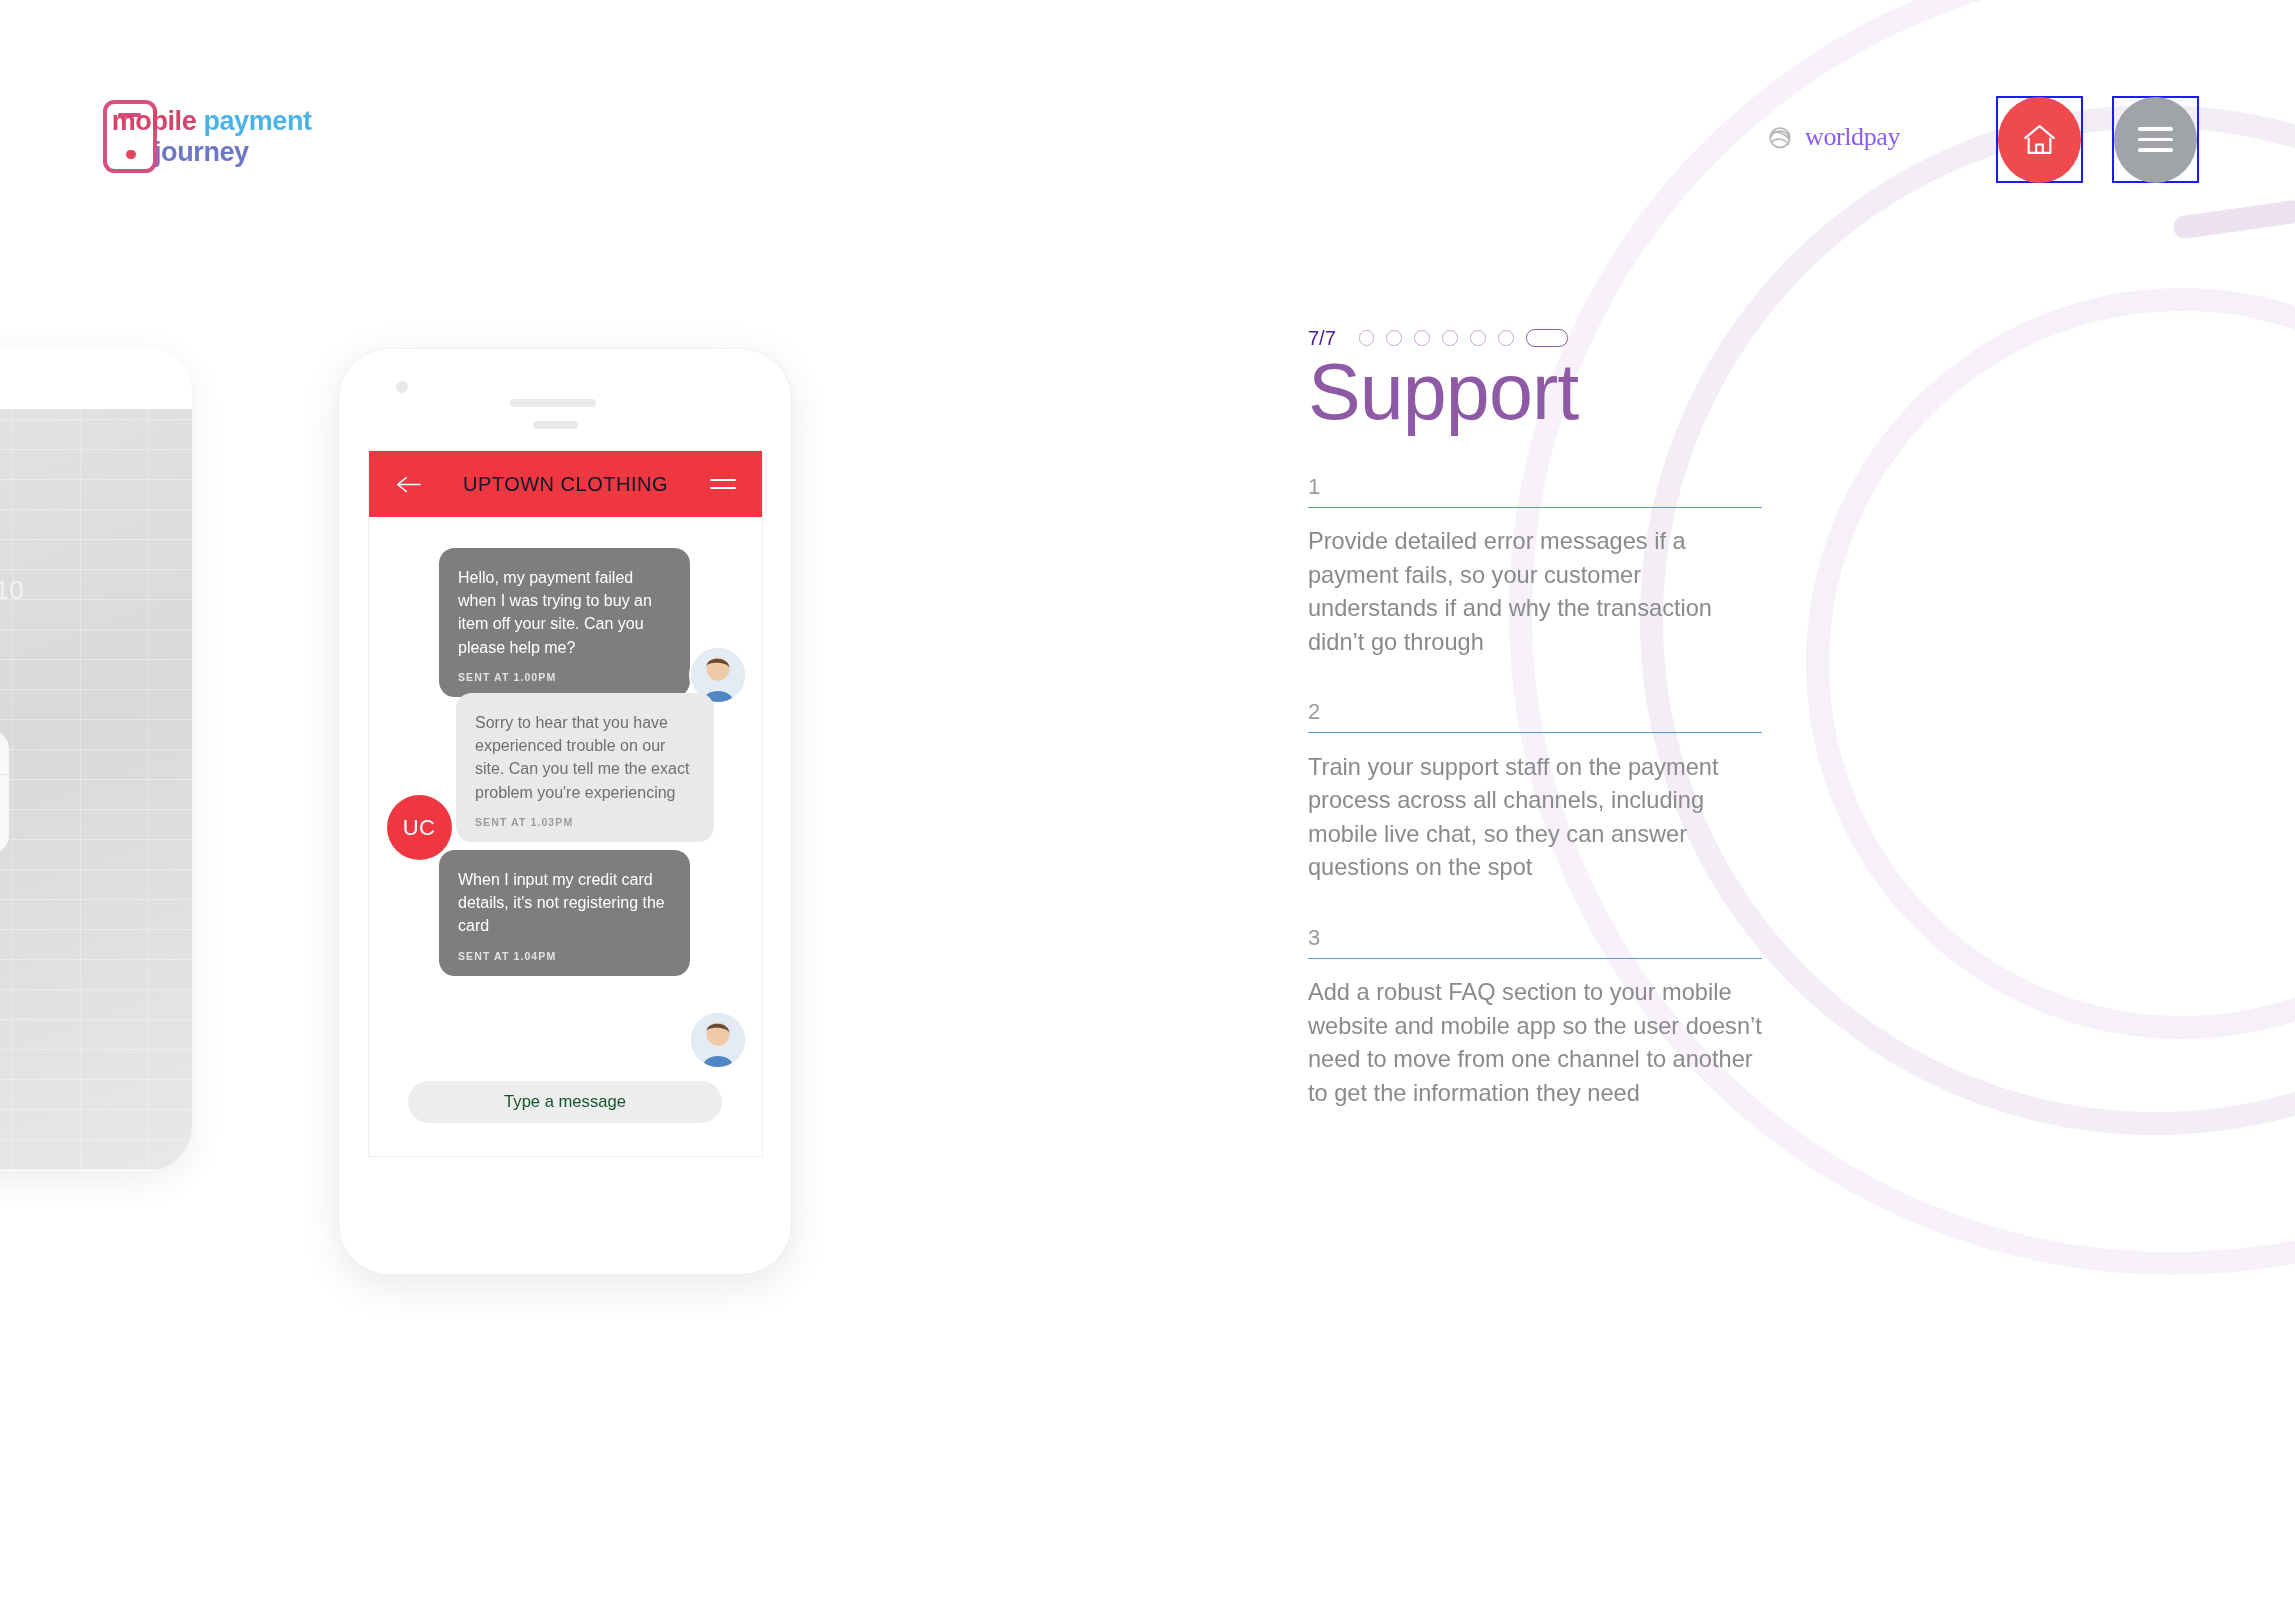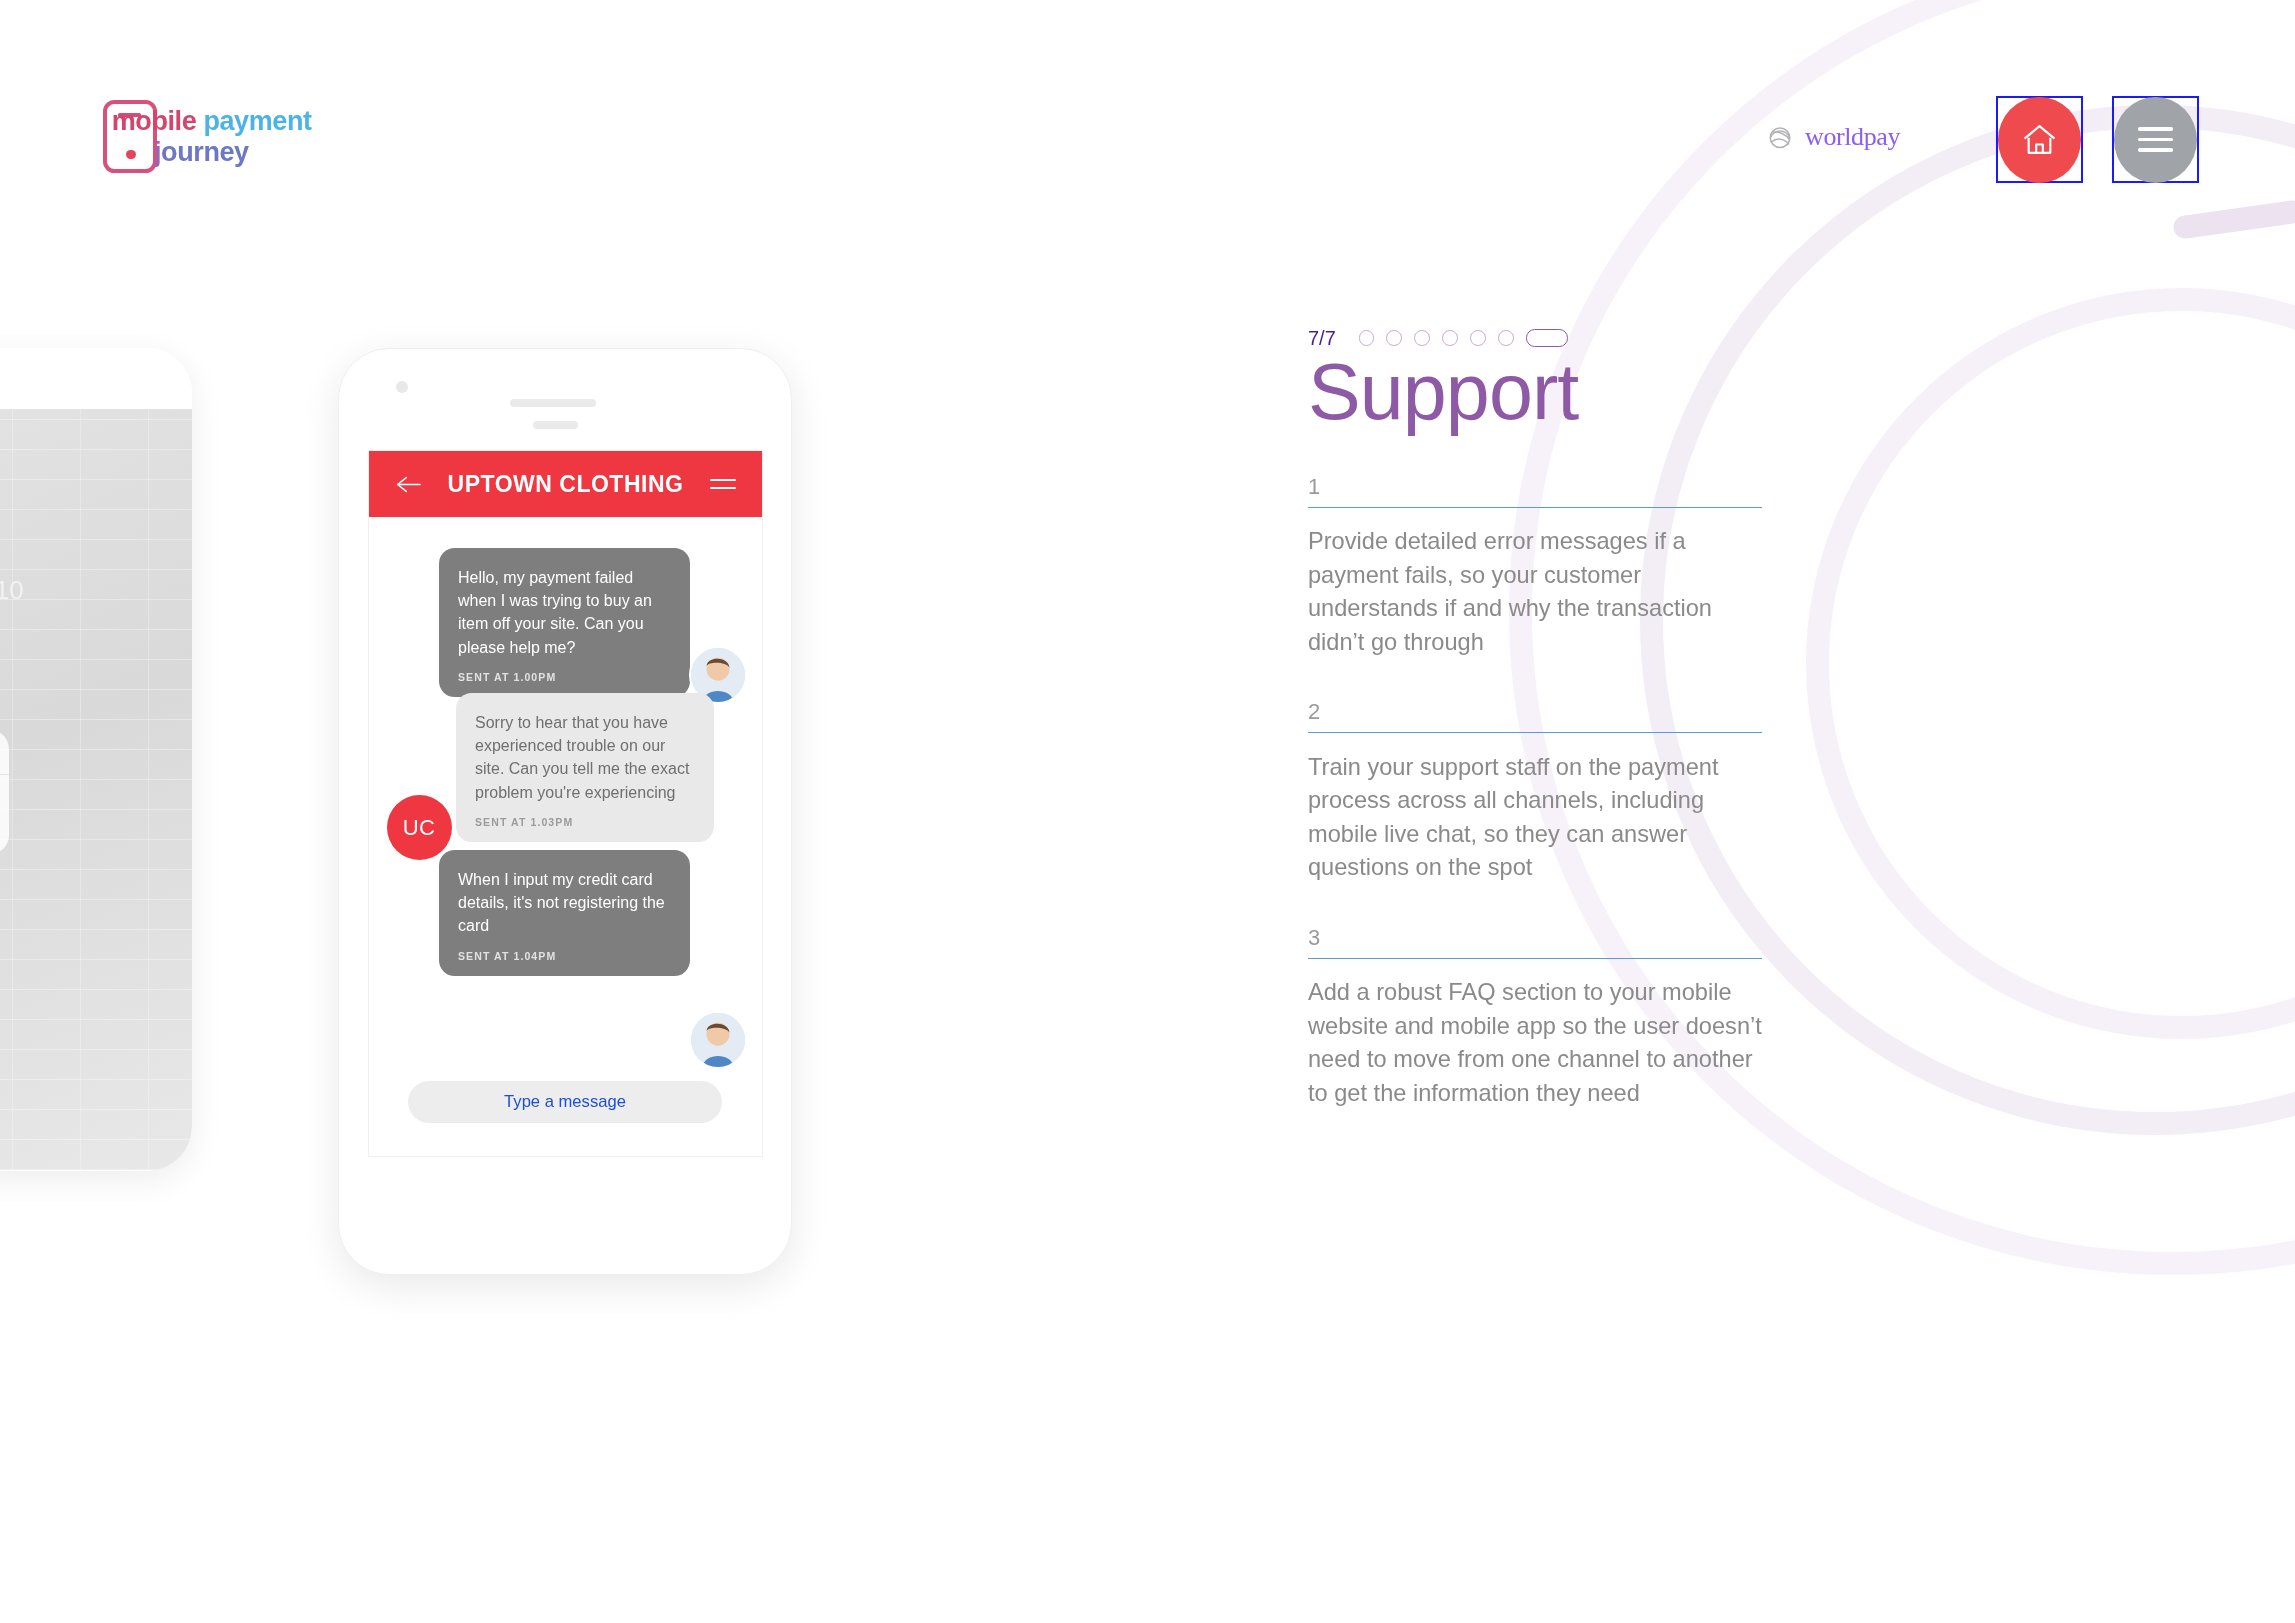--- a/index.html
+++ b/index.html
@@ -235,23 +235,23 @@
     height: 66px;
     background: #ef3742;
     display: flex; align-items: center;
     padding: 0 26px;
     position: relative;
   }
   .app-back { width: 26px; height: 19px; }
   .app-title {
     flex: 1;
     text-align: center;
-    color: #ffffff;
-    font-size: 23px;
-    font-weight: 700;
+    color: #0f172a;
+    font-size: 20px;
+    font-weight: 400;
     letter-spacing: 0.5px;
   }
   .app-menu { width: 26px; display: flex; flex-direction: column; gap: 6.1px; }
   .app-menu span { display: block; height: 2.2px; background: #ffffff; border-radius: 1.7px; }
 
   .chat { position: relative; height: 641px; padding: 35px 0 0 0; }
 
   .bubble {
     position: absolute;
     border-radius: 15.7px;
@@ -302,21 +302,21 @@
     letter-spacing: 0.4px;
   }
 
   .msg-input {
     position: absolute;
     left: 39px; bottom: 35px;
     width: 314px; height: 42px;
     border-radius: 21px;
     background: #ededed;
     display: flex; align-items: center; justify-content: center;
-    color: #1d4ed8;
+    color: #14532d;
     font-size: 16.6px;
   }
 
   
   .panel {
     position: absolute;
     left: 1308px; top: 325px;
     width: 454px;
     z-index: 4;
   }

